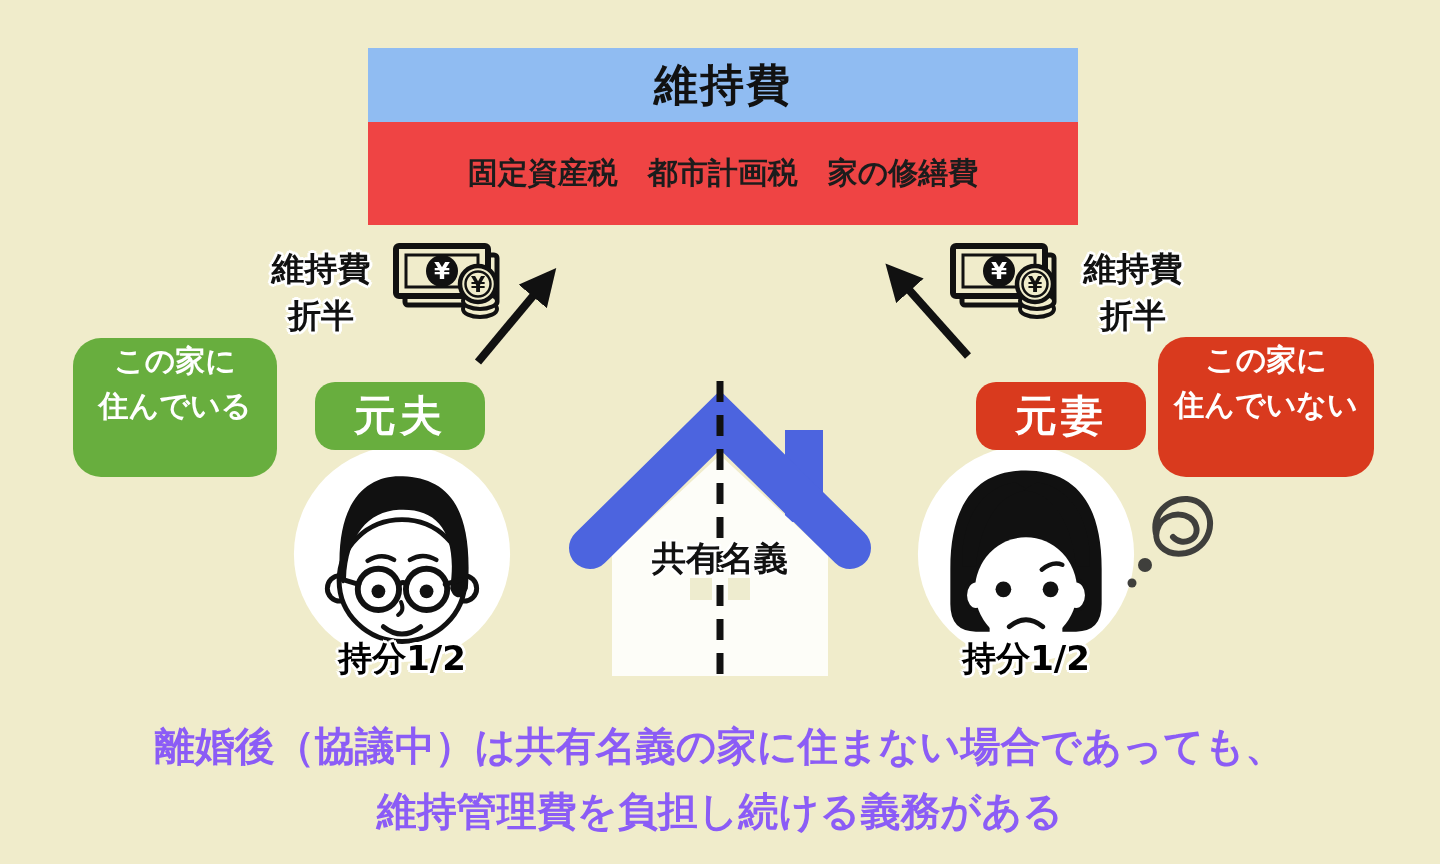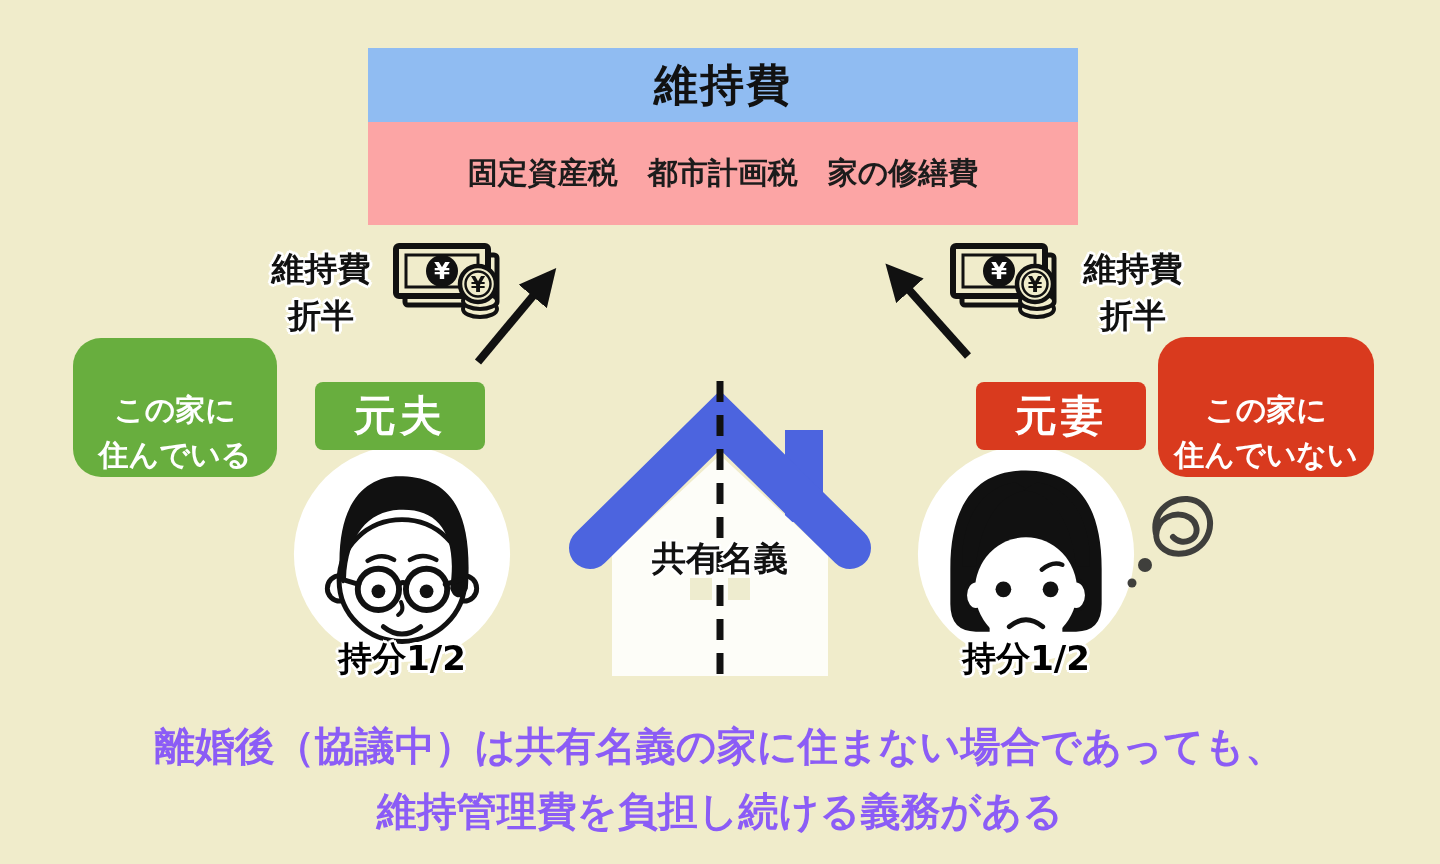--- a/index.html
+++ b/index.html
@@ -18,49 +18,49 @@
     position: absolute; left: 368px; top: 48px;
     width: 710px; height: 177px;
     display: flex; flex-direction: column;
   }
   .mbox-band {
     height: 74px; background: #90bcf2;
     display: flex; align-items: center; justify-content: center;
   }
   .mbox-title { font-size: 44px; font-weight: 800; color: #111; letter-spacing: 2px; }
   .mbox-body {
-    flex: 1; background: #fca5a5;
+    flex: 1; background: #ef4444;
     display: flex; flex-direction: column; align-items: center; justify-content: center;
     gap: 8px;
   }
   .mbox-line { font-size: 30px; font-weight: 600; color: #1c1c1c; }
 
   
   .share-label {
     position: absolute; width: 130px; text-align: center;
     font-size: 33px; font-weight: 800; color: #111; line-height: 1.42;
     text-shadow: -2px -2px 0 #fff, 2px -2px 0 #fff, -2px 2px 0 #fff, 2px 2px 0 #fff,
                  0 -3px 0 #fff, 0 3px 0 #fff, -3px 0 0 #fff, 3px 0 0 #fff;
   }
   .share-label.left  { left: 256px; top: 246px; }
   .share-label.right { left: 1068px; top: 246px; }
 
   
   .badge {
     position: absolute; border-radius: 28px;
-    display: flex; flex-direction: column; align-items: center; justify-content: flex-end;
+    display: flex; flex-direction: column; align-items: center; justify-content: flex-start;
     color: #fff; font-size: 30px; font-weight: 800; line-height: 1.5;
     text-align: center;
   }
   .badge.green { left: 73px;  top: 338px; width: 204px; height: 139px; background: #68ae3e; }
   .badge.red   { left: 1158px; top: 337px; width: 216px; height: 140px; background: #d93a1e; }
 
   
   .role {
-    position: absolute; width: 170px; height: 68px; border-radius: 8px;
+    position: absolute; width: 170px; height: 68px; border-radius: 20px;
     display: flex; align-items: center; justify-content: center;
     color: #fff; font-size: 42px; font-weight: 800; letter-spacing: 4px;
     z-index: 3;
   }
   .role.green { left: 315px; top: 382px; background: #68ae3e; }
   .role.red   { left: 976px; top: 382px; background: #d93a1e; }
 
   
   .avatar { position: absolute; width: 226px; height: 226px; z-index: 2; }
   .avatar.man   { left: 289px; top: 441px; }

